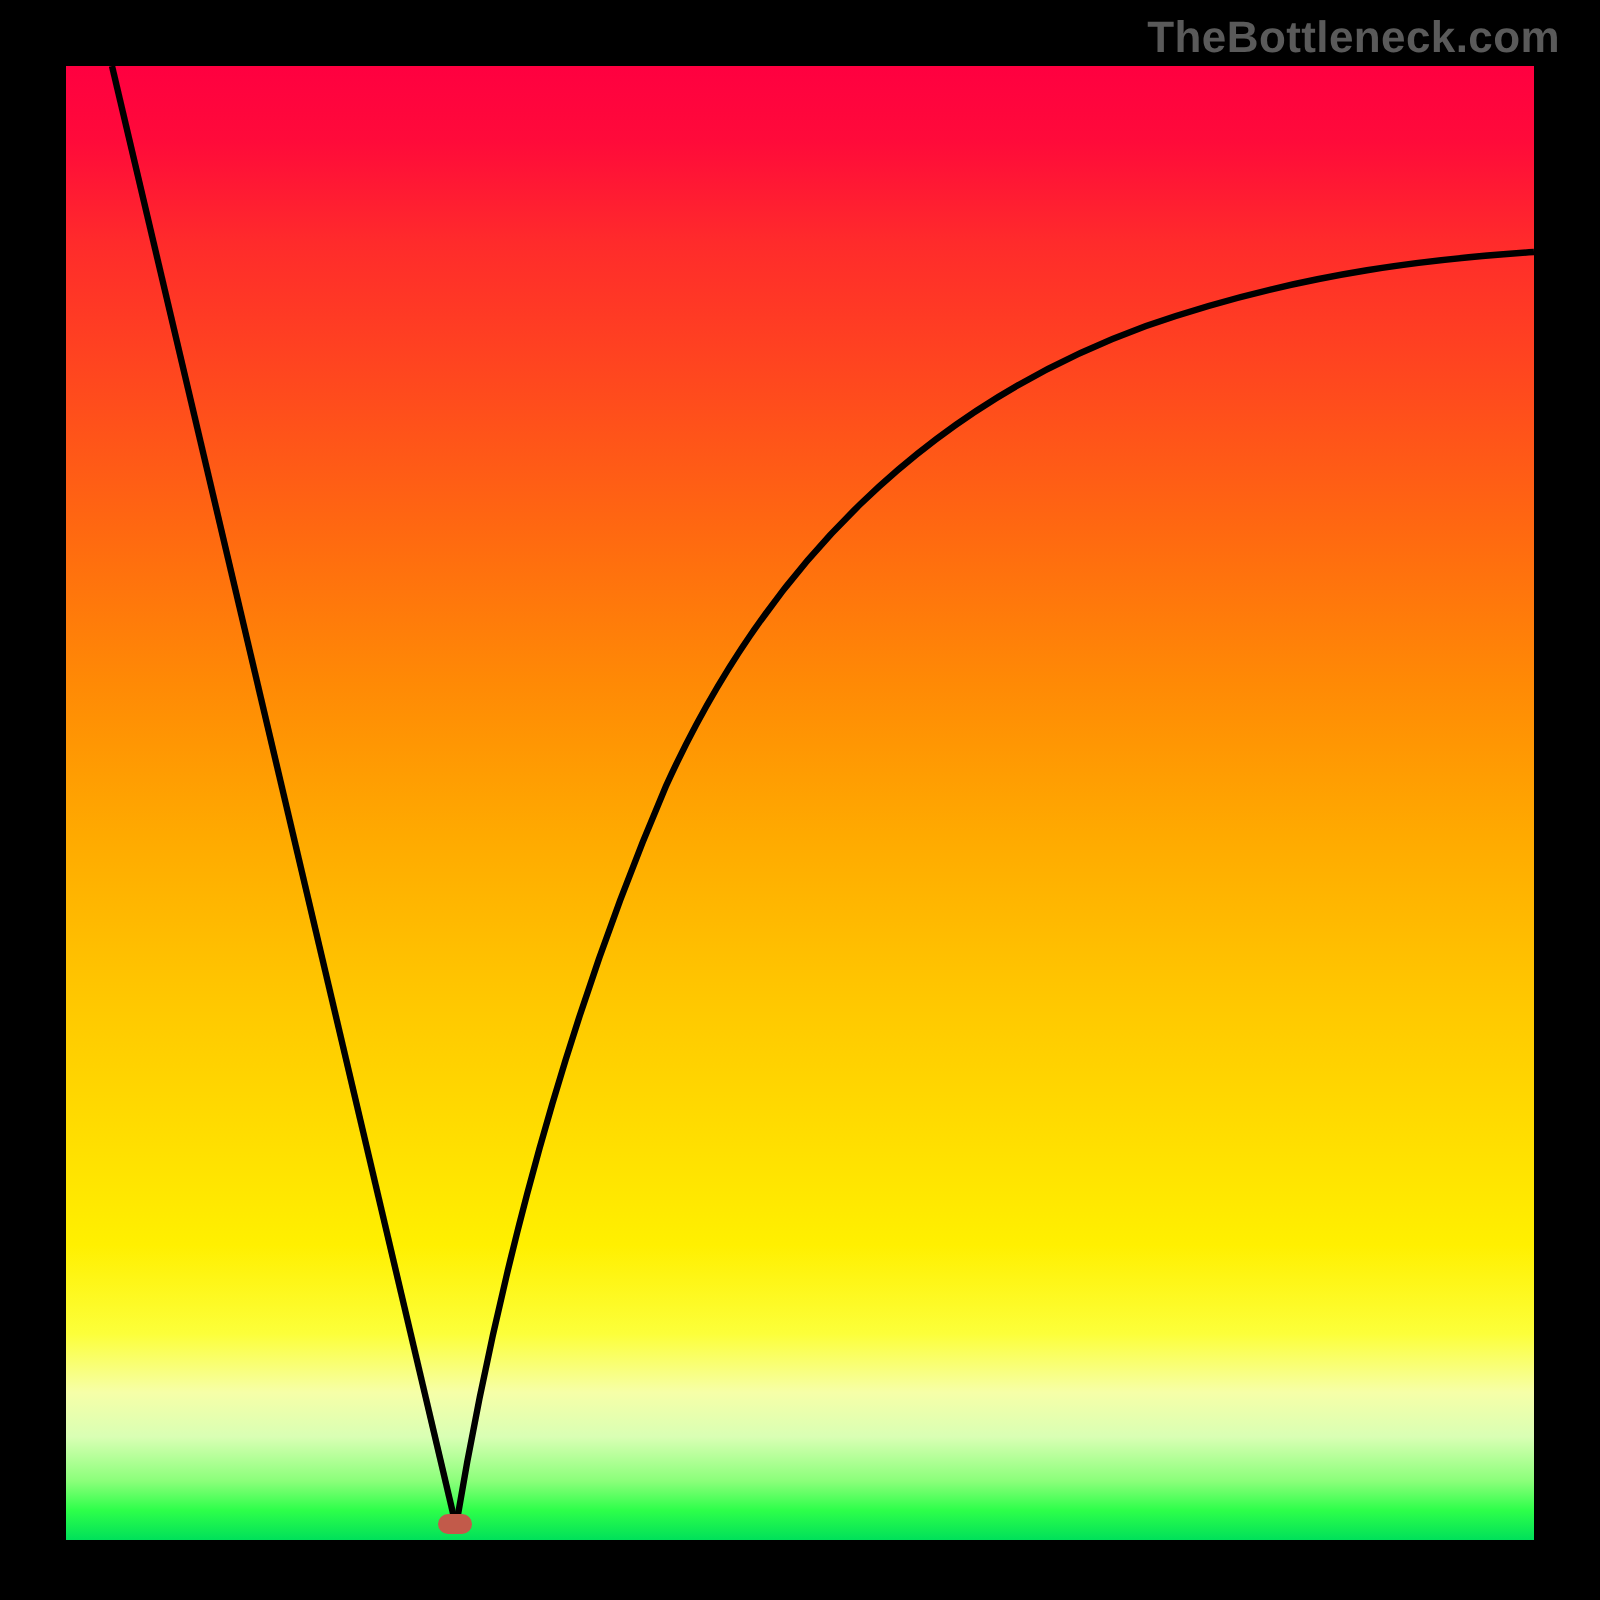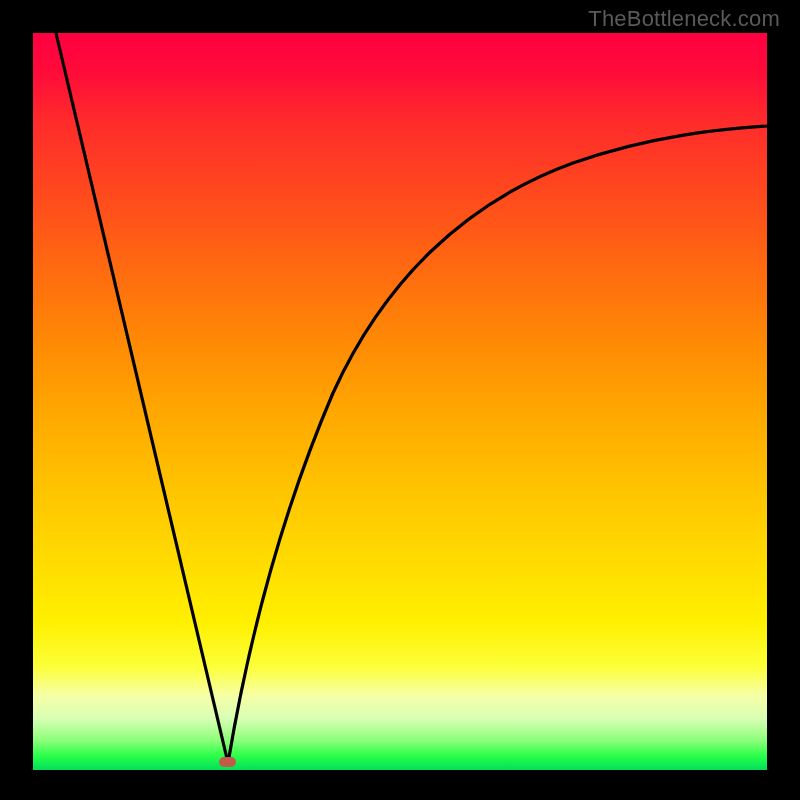--- a/index.html
+++ b/index.html
@@ -44,21 +44,21 @@
       #00e05a 100%
     );
   }
   .watermark {
     position: absolute;
     top: 6px;
     right: 20px;
     color: #5a5a5a;
     font-size: 22px;
     letter-spacing: 0.2px;
-    font-weight: 400;
+    font-weight: 700;
     user-select: none;
   }
   svg.curve {
     position: absolute;
     left: 0;
     top: 0;
     width: 734px;
     height: 737px;
     overflow: visible;
   }

